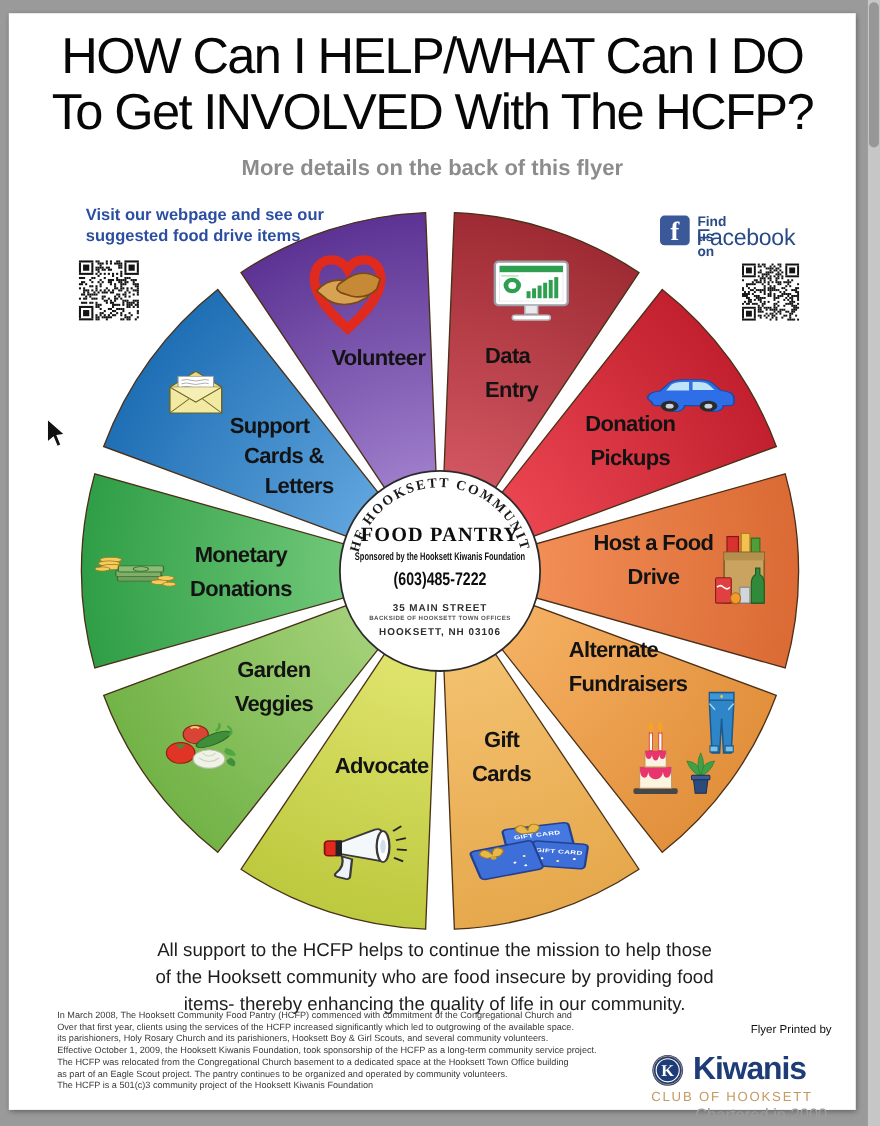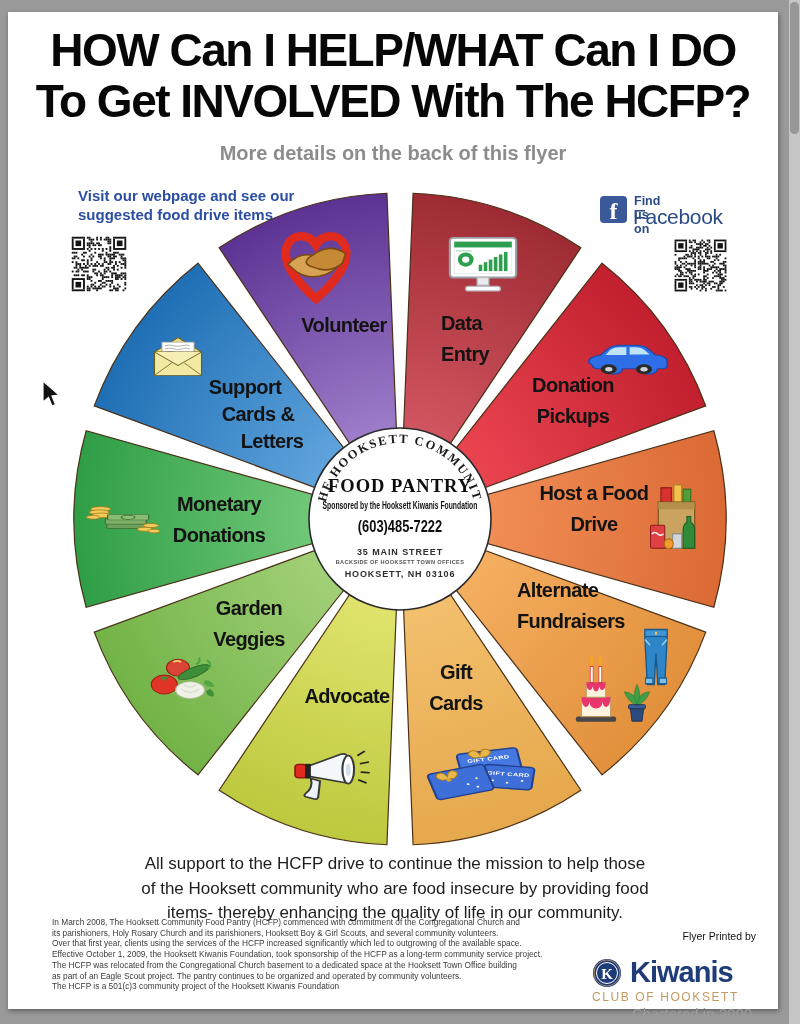--- a/index.html
+++ b/index.html
@@ -2,21 +2,21 @@
 <html><head>
 <meta charset="utf-8">
 <style>
   html,body{margin:0;padding:0}
   body{width:800px;height:1024px;background:#9a9a9a;position:relative;overflow:hidden;
        font-family:"Liberation Sans",sans-serif;-webkit-font-smoothing:antialiased}
   .page{position:absolute;left:8px;top:12px;width:770px;height:997px;background:#fff;
         box-shadow:1px 2px 5px rgba(0,0,0,.4)}
   .scroll-track{position:absolute;right:0;top:0;width:11px;height:1024px;background:#c6c6c6}
   .scroll-thumb{position:absolute;right:1px;top:2px;width:9px;height:132px;background:#979797;border-radius:5px}
-  .title{position:absolute;left:0;top:25px;width:786px;text-align:center;font-weight:700;
+  .title{position:absolute;left:0;top:25px;width:786px;text-align:center;font-weight:400;
          font-size:46px;line-height:51px;color:#070707;letter-spacing:-1.5px}
   .subtitle{position:absolute;left:0;top:142px;width:786px;text-align:center;font-weight:bold;
             font-size:20px;color:#8c8c8c}
   .webnote{position:absolute;left:78px;top:186px;font-size:15px;font-weight:bold;line-height:19px}
   .fb-wrap{position:absolute;left:600px;top:194px}
   .fb-badge{position:absolute;left:0;top:2px;width:27px;height:27px;border-radius:4px;background:#3b5998;
             color:#fff;font-weight:bold;font-size:24px;text-align:center;line-height:30px;font-family:"Liberation Serif",serif}
   .fb-small{position:absolute;left:34px;top:0;font-size:12.5px;font-weight:bold;color:#2a4b86}
   .fb-big{position:absolute;left:33px;top:11px;font-size:21px;font-weight:normal;color:#2a4b86;letter-spacing:-0.3px}
   svg.overlay{position:absolute;left:0;top:0;pointer-events:none}
@@ -873,29 +873,29 @@
     </g>
     <g transform="translate(400,532) scale(0.78,1)">
       <text class="ctr-phone" x="0" y="0" text-anchor="middle">(603)485-7222</text>
     </g>
     <text class="ctr-addr" x="400" y="555" text-anchor="middle">35 MAIN STREET</text>
     <text class="ctr-tiny" x="400" y="564" text-anchor="middle">BACKSIDE OF HOOKSETT TOWN OFFICES</text>
     <text class="ctr-addr" x="400" y="577" text-anchor="middle">HOOKSETT, NH  03106</text>
   </svg>
 
 <div class="mission">
-  <div>All support to the HCFP drive to continue the mission to help those</div>
+  <div>All support to the HCFP helps to continue the mission to help those</div>
   <div>of the Hooksett community who are food insecure by providing food</div>
   <div>items- thereby enhancing the quality of life in our community.</div>
 </div>
 
 <div class="fineprint">
   <div>In March 2008, The Hooksett Community Food Pantry (HCFP) commenced with commitment of the Congregational Church and</div>
+  <div>Over that first year, clients using the services of the HCFP increased significantly which led to outgrowing of the available space.</div>
   <div>its parishioners, Holy Rosary Church and its parishioners, Hooksett Boy &amp; Girl Scouts, and several community volunteers.</div>
-  <div>Over that first year, clients using the services of the HCFP increased significantly which led to outgrowing of the available space.</div>
   <div>Effective October 1, 2009, the Hooksett Kiwanis Foundation, took sponsorship of the HCFP as a long-term community service project.</div>
   <div>The HCFP was relocated from the Congregational Church basement to a dedicated space at the Hooksett Town Office building</div>
   <div>as part of an Eagle Scout project.  The pantry continues to be organized and operated by community volunteers.</div>
   <div>The HCFP is a 501(c)3 community project of the Hooksett Kiwanis Foundation</div>
 </div>
 
 <div class="kiwanis">
   <div class="kiw-printed">Flyer Printed by</div>
   <div class="kiw-row">
     <svg width="30" height="30" viewBox="0 0 30 30">

